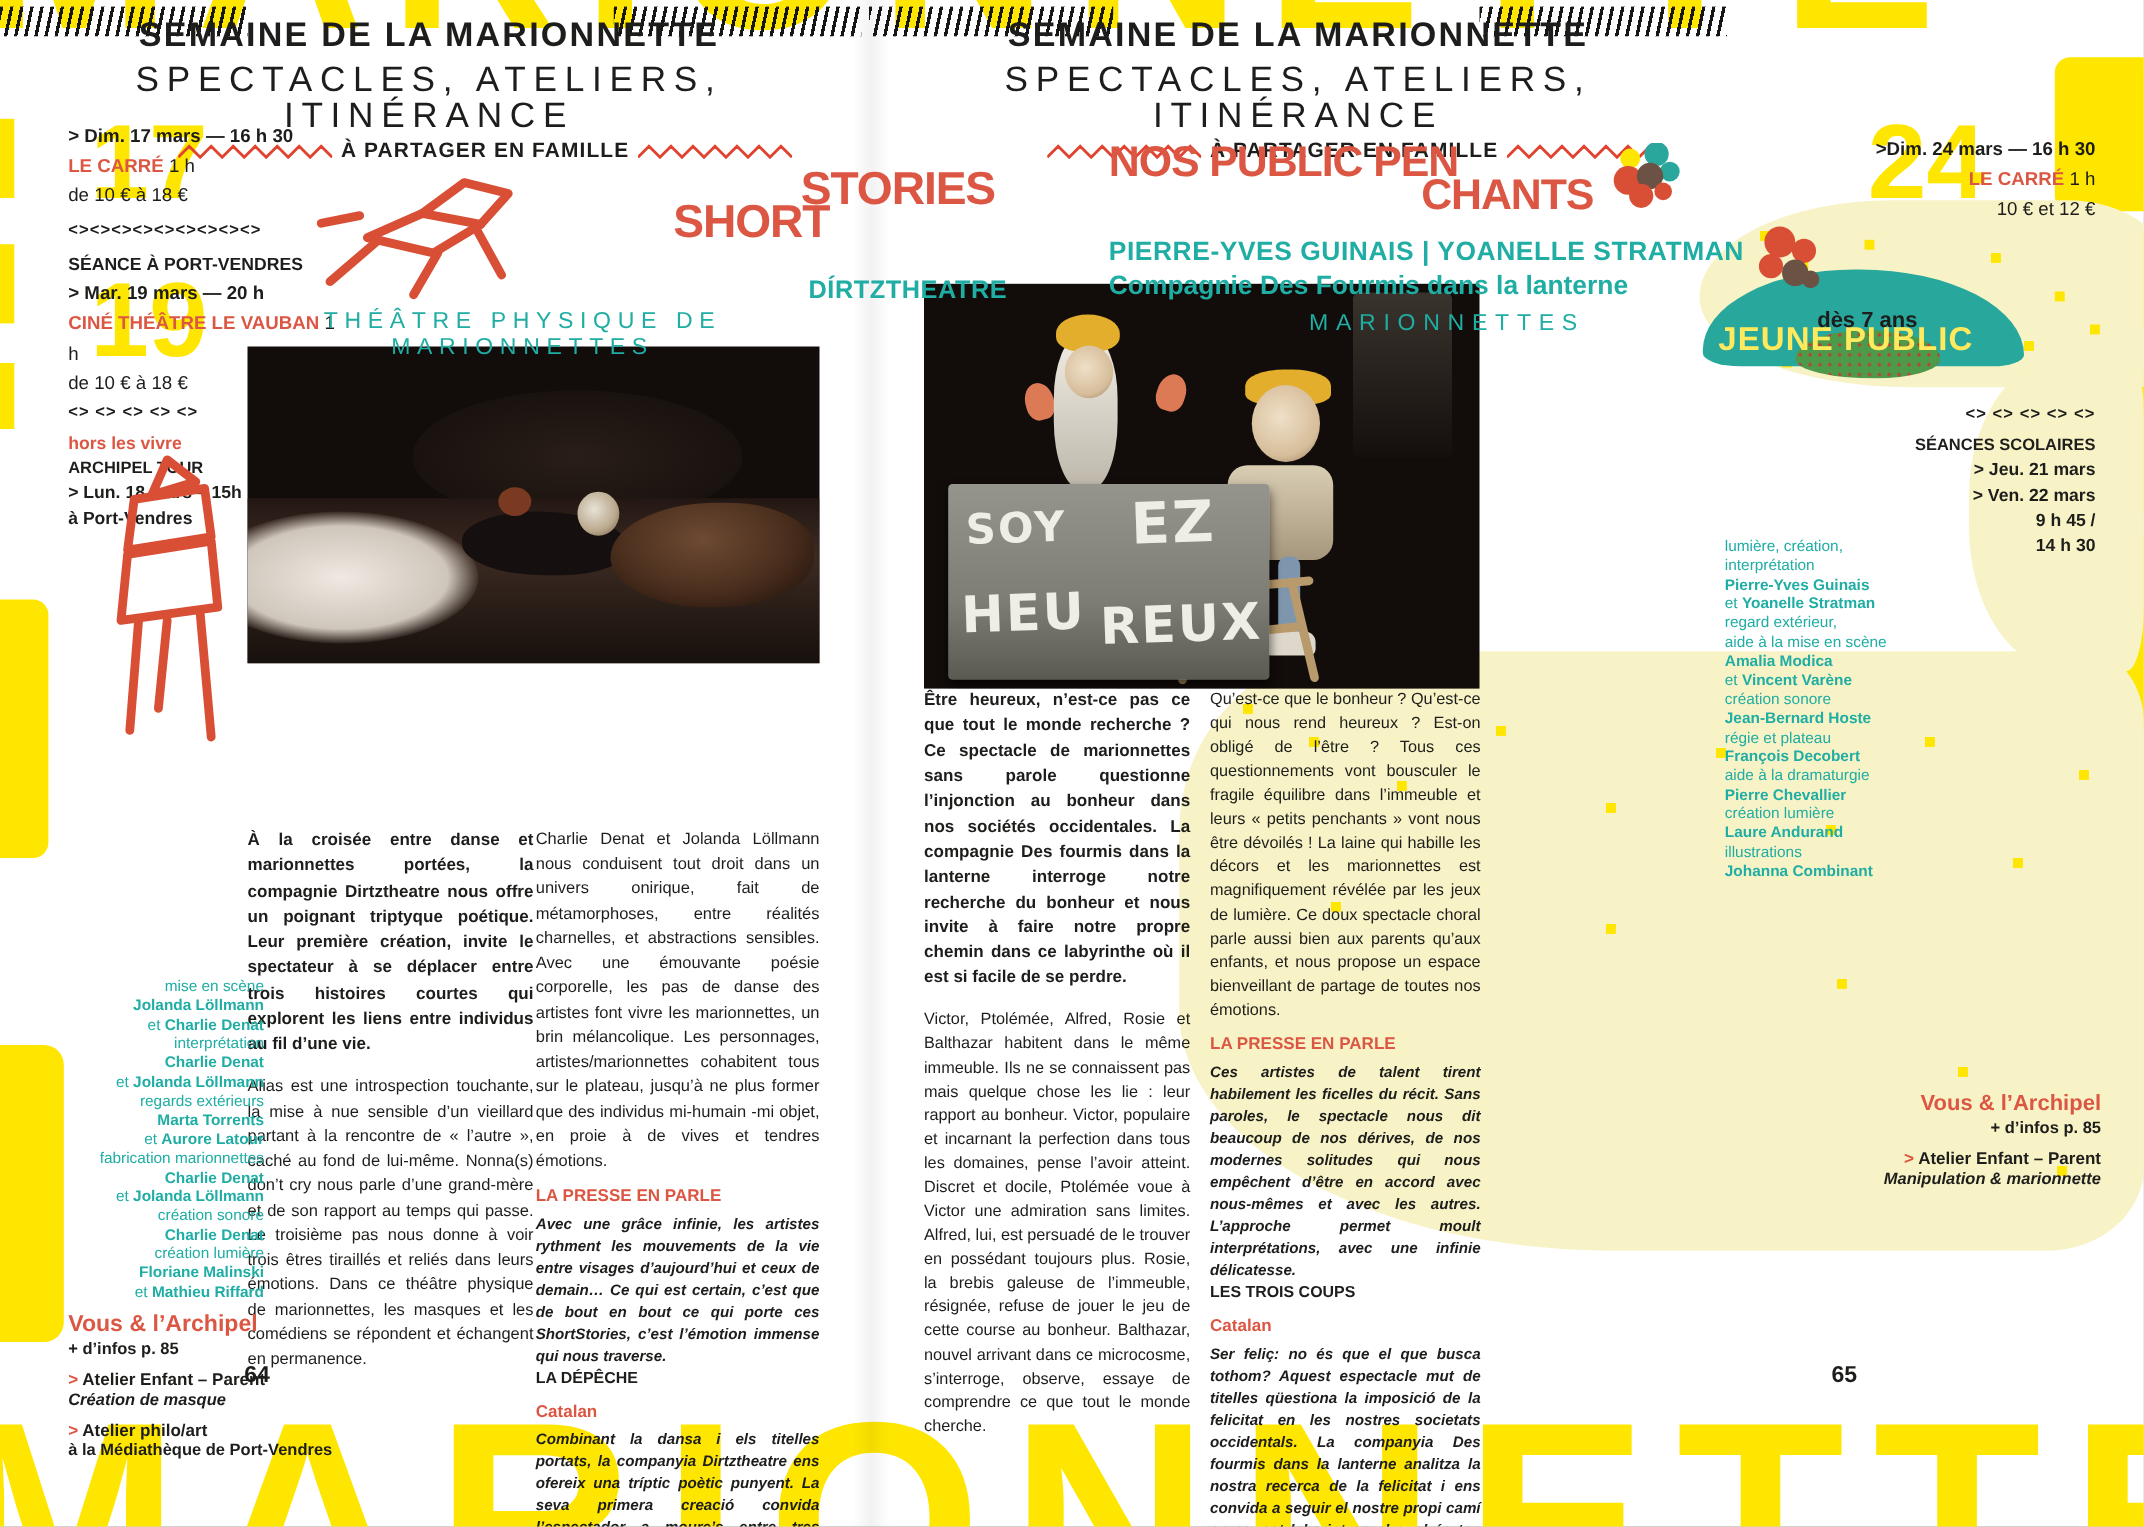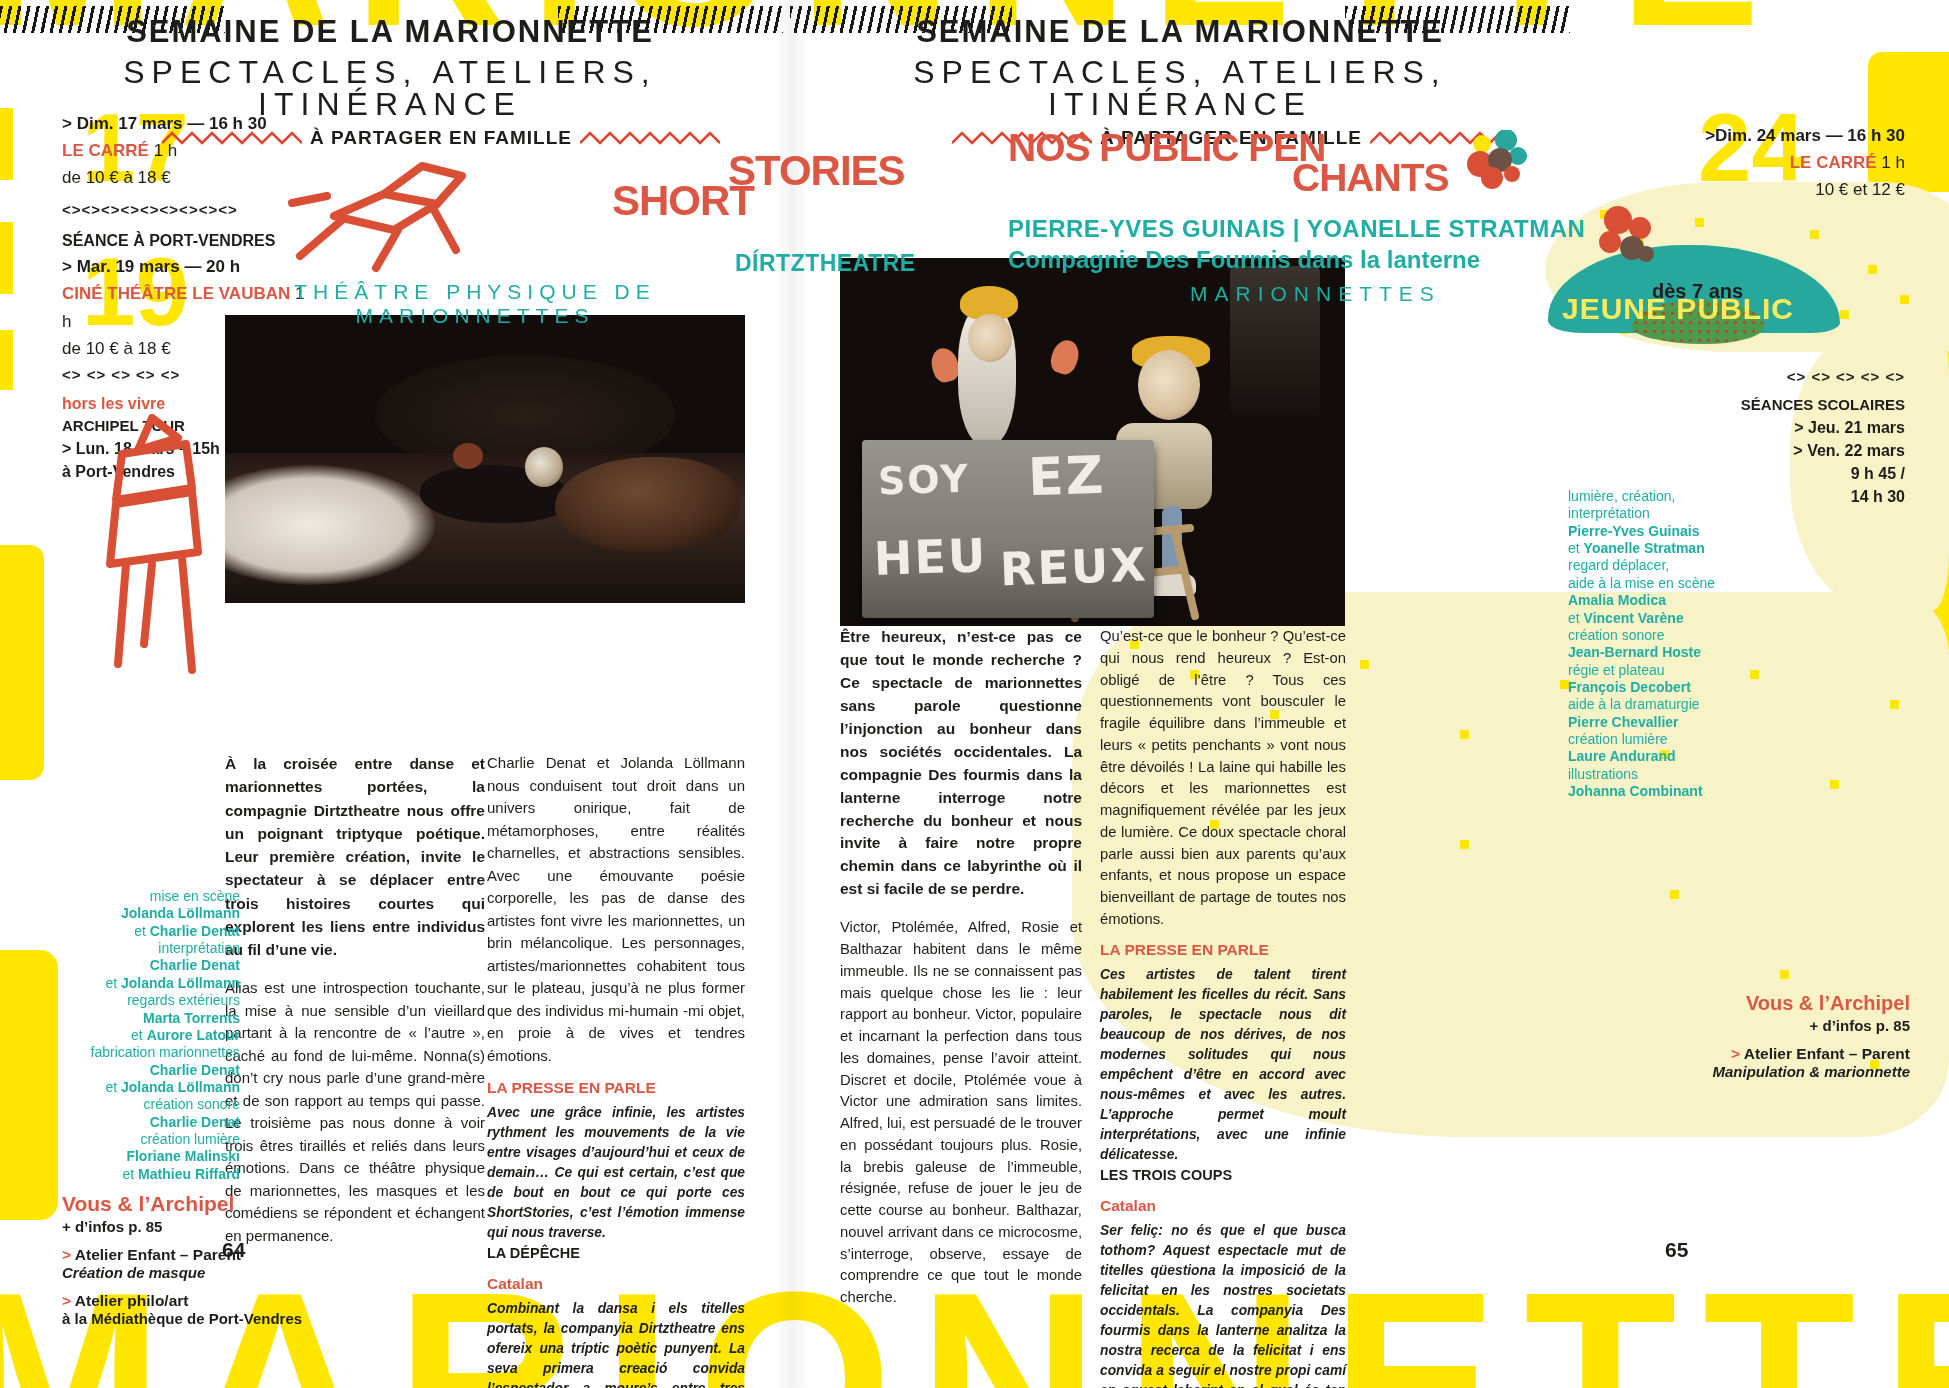--- a/index.html
+++ b/index.html
@@ -338,21 +338,21 @@
     <div style="font-weight:600;">&gt; Ven. 22 mars</div>
     <div style="font-weight:600;">9 h 45 /</div>
     <div style="font-weight:600;">14 h 30</div>
   </div>
 
   <div class="credits abs" style="left:1568px;top:488px;width:210px;">
       <div class="cl role"><span class="pre"></span><span>lumière, création,</span></div>
       <div class="cl role"><span class="pre"></span><span>interprétation</span></div>
       <div class="cl name"><span class="pre"></span><span>Pierre-Yves Guinais</span></div>
       <div class="cl name"><span class="pre">et </span><span>Yoanelle Stratman</span></div>
-      <div class="cl role"><span class="pre"></span><span>regard déplacer,</span></div>
+      <div class="cl role"><span class="pre"></span><span>regard extérieur,</span></div>
       <div class="cl role"><span class="pre"></span><span>aide à la mise en scène</span></div>
       <div class="cl name"><span class="pre"></span><span>Amalia Modica</span></div>
       <div class="cl name"><span class="pre">et </span><span>Vincent Varène</span></div>
       <div class="cl role"><span class="pre"></span><span>création sonore</span></div>
       <div class="cl name"><span class="pre"></span><span>Jean-Bernard Hoste</span></div>
       <div class="cl role"><span class="pre"></span><span>régie et plateau</span></div>
       <div class="cl name"><span class="pre"></span><span>François Decobert</span></div>
       <div class="cl role"><span class="pre"></span><span>aide à la dramaturgie</span></div>
       <div class="cl name"><span class="pre"></span><span>Pierre Chevallier</span></div>
       <div class="cl role"><span class="pre"></span><span>création lumière</span></div>

